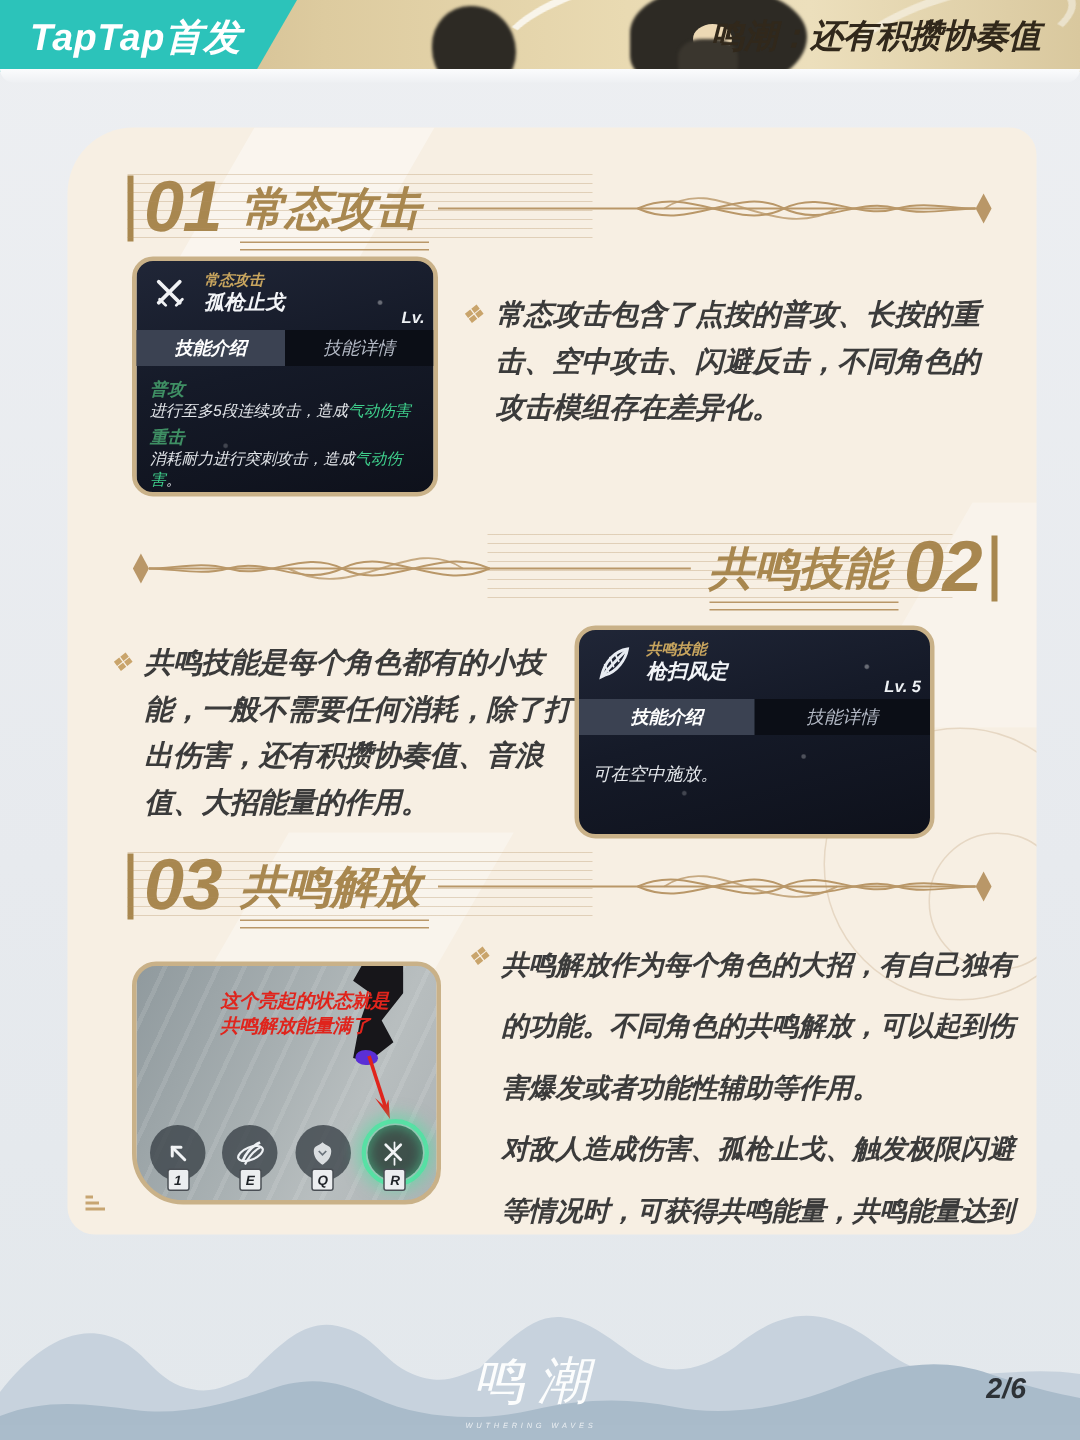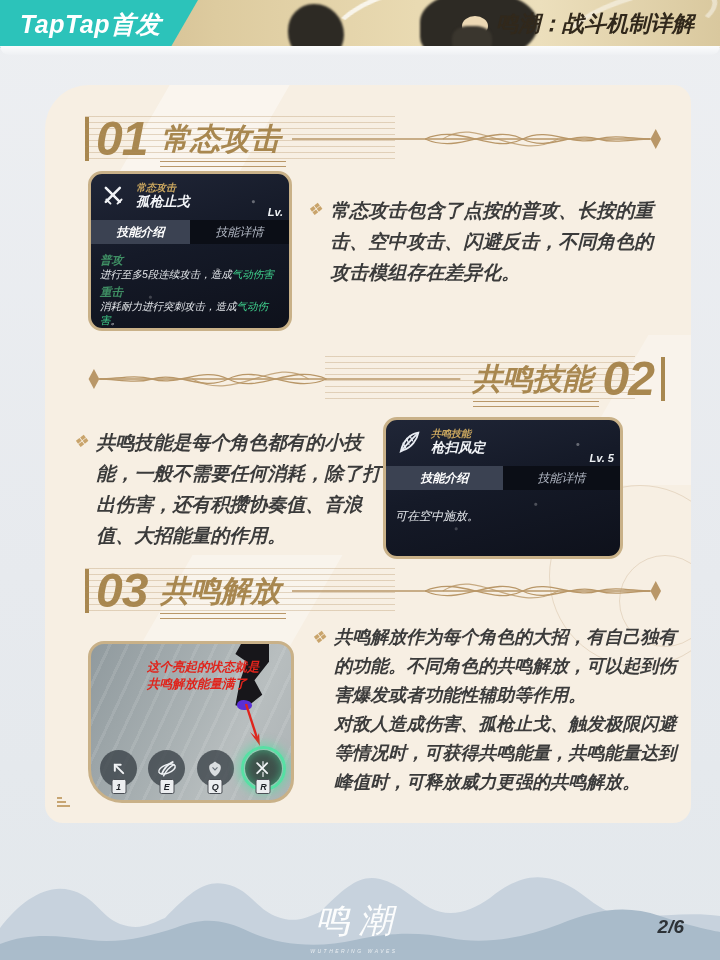--- a/index.html
+++ b/index.html
@@ -61,21 +61,21 @@
   .s2{top:266px;}
   .s3{top:478px;}
 
   
   .para{position:absolute;display:flex;color:#3b3b3b;}
   .bullet{color:#c9a46b;font-size:17px;line-height:30px;margin-right:8px;flex:none;}
   .ptext{font-size:19px;line-height:31px;font-weight:600;}
   .p1{left:262px;top:110px;width:356px;}
   .p2{left:28px;top:342px;width:322px;}
   .p3{left:266px;top:538px;width:376px;}
-  .p3 .ptext{font-size:18px;line-height:29px;}
+  .p3 .ptext{font-size:18px;line-height:41px;}
   .p3 p{margin:0;}
 
   
   .skill{position:absolute;background:linear-gradient(165deg,#202637 0%,#151a28 45%,#0e111b 100%);
          border:3px solid #c9b188;border-radius:14px;box-sizing:border-box;overflow:hidden;color:#e6e9ee;
          background-image:radial-gradient(circle at 82% 18%,rgba(255,255,255,.35) 1px,transparent 2px),
                           radial-gradient(circle at 64% 62%,rgba(255,255,255,.25) 1px,transparent 2px),
                           radial-gradient(circle at 30% 80%,rgba(255,255,255,.2) 1px,transparent 2px),
                           linear-gradient(165deg,#202637 0%,#151a28 45%,#0e111b 100%);}
   .skill1{left:43px;top:86px;width:204px;height:160px;}
@@ -140,21 +140,21 @@
       <div class="swoosh s1"></div>
       <div class="swoosh s2"></div>
       <div class="blob b1"></div>
       <div class="blob b2"></div>
       <div class="face"></div>
       <div class="blob b3"></div>
     </div>
     <div class="taptap">
       <span>TapTap首发</span>
     </div>
-    <div class="doc-title">鸣潮：战斗机制详解</div>
+    <div class="doc-title">鸣潮：还有积攒协奏值</div>
   </div>
   <div class="swoosh-under"></div>
 
   <div class="card">
     <div class="band bd1"></div>
     <div class="band bd2"></div>
     <div class="band bd3"></div>
     <div class="circle-deco cd1"></div>
     <div class="circle-deco cd2"></div>
 

